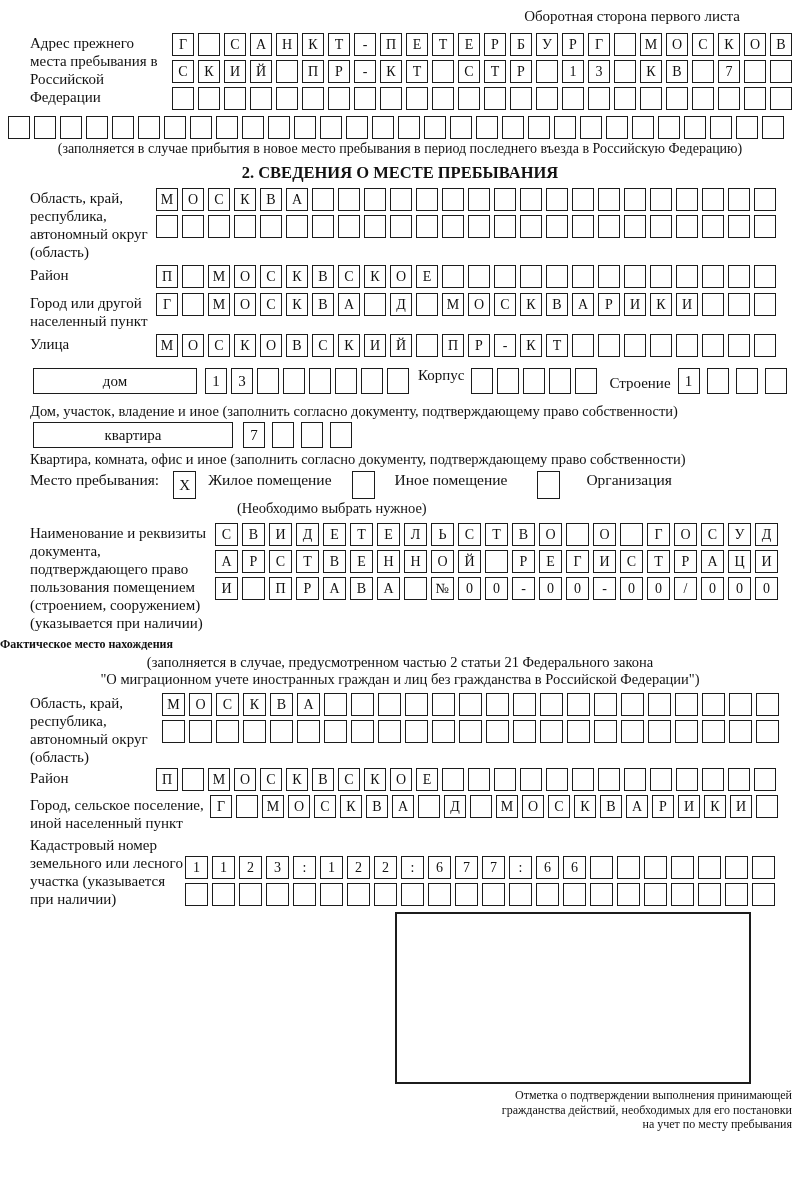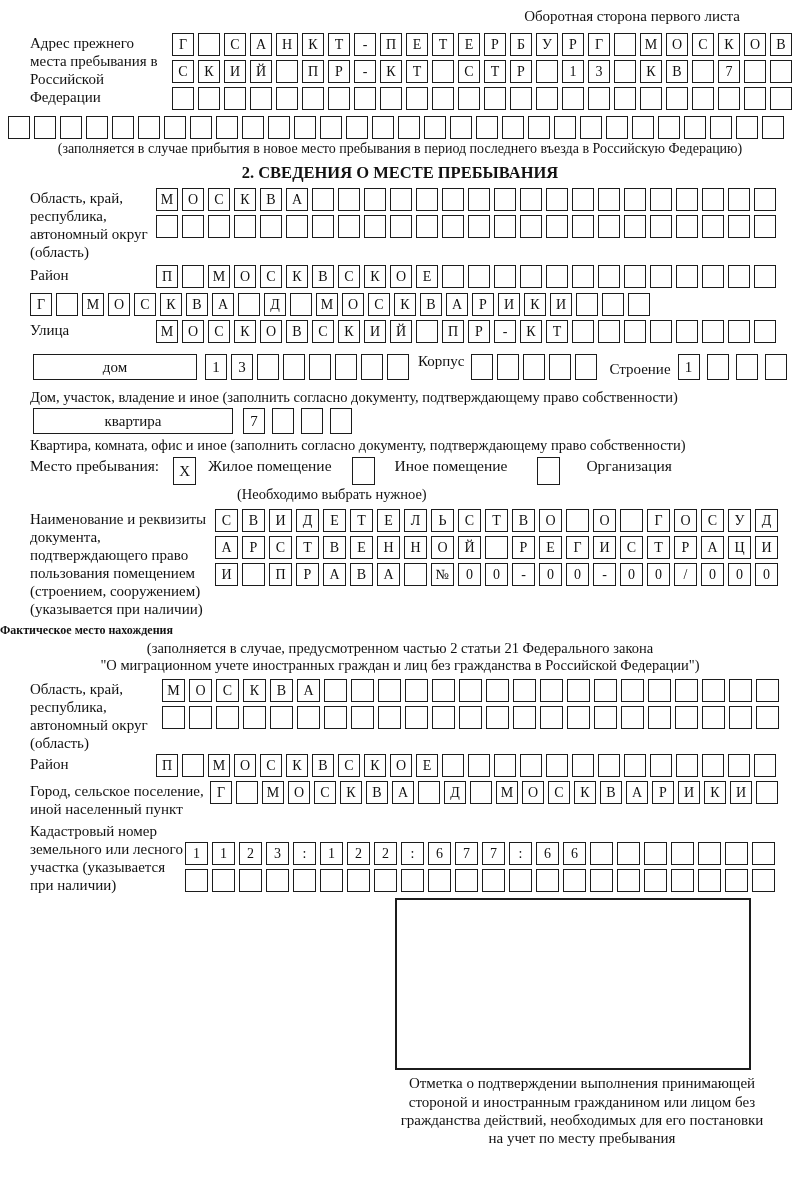--- a/index.html
+++ b/index.html
@@ -40,21 +40,21 @@
     font-size:15px;
   }
   .stay-row{ display:flex; align-items:flex-start; margin-left:30px; gap:0; }
   .stay-row .opt-label{ font-size:15.5px; }
   .stamp-box{
     box-sizing:border-box; width:356px; height:172px;
     border:2px solid #1c1c1c; margin:2px 0 0 395px; background:#fff;
   }
   .stamp-note{
     width:420px; margin:4px 0 0 372px;
-    text-align:center; font-size:15px; line-height:1.22;
+    text-align:right; font-size:12px; line-height:1.22;
   }
   .mb2{margin-bottom:2px;} .mb3{margin-bottom:3px;} .mb4{margin-bottom:4px;} .mb5{margin-bottom:5px;}
   .full-row{ margin:2px 0 0 8px; }
   .cap2{ text-align:center; font-size:14.5px; line-height:1.18; }
 </style>
 </head>
 <body>
 
 <div class="corner">Оборотная сторона первого листа</div>
 
@@ -259,20 +259,21 @@
       <span class="cell"></span>
       <span class="cell"></span>
       <span class="cell"></span>
       <span class="cell"></span>
       <span class="cell"></span>
       <span class="cell"></span>
     </div>
 </div>
 
 <div class="frow mb4">
+  <div class="lbl" style="width:126px;">Город или другой населенный пункт</div>
   <div class="cells">
       <span class="cell">Г</span>
       <span class="cell"></span>
       <span class="cell">М</span>
       <span class="cell">О</span>
       <span class="cell">С</span>
       <span class="cell">К</span>
       <span class="cell">В</span>
       <span class="cell">А</span>
       <span class="cell"></span>
@@ -619,16 +620,15 @@
         <span class="cell"></span>
         <span class="cell"></span>
         <span class="cell"></span>
       </div>
   </div>
 </div>
 
 <div class="stamp-box"></div>
 <div class="stamp-note">
   <div>Отметка о подтверждении выполнения принимающей</div>
-  <div>стороной и иностранным гражданином или лицом без</div>
   <div>гражданства действий, необходимых для его постановки</div>
   <div>на учет по месту пребывания</div>
 </div>
 
 </body></html>

